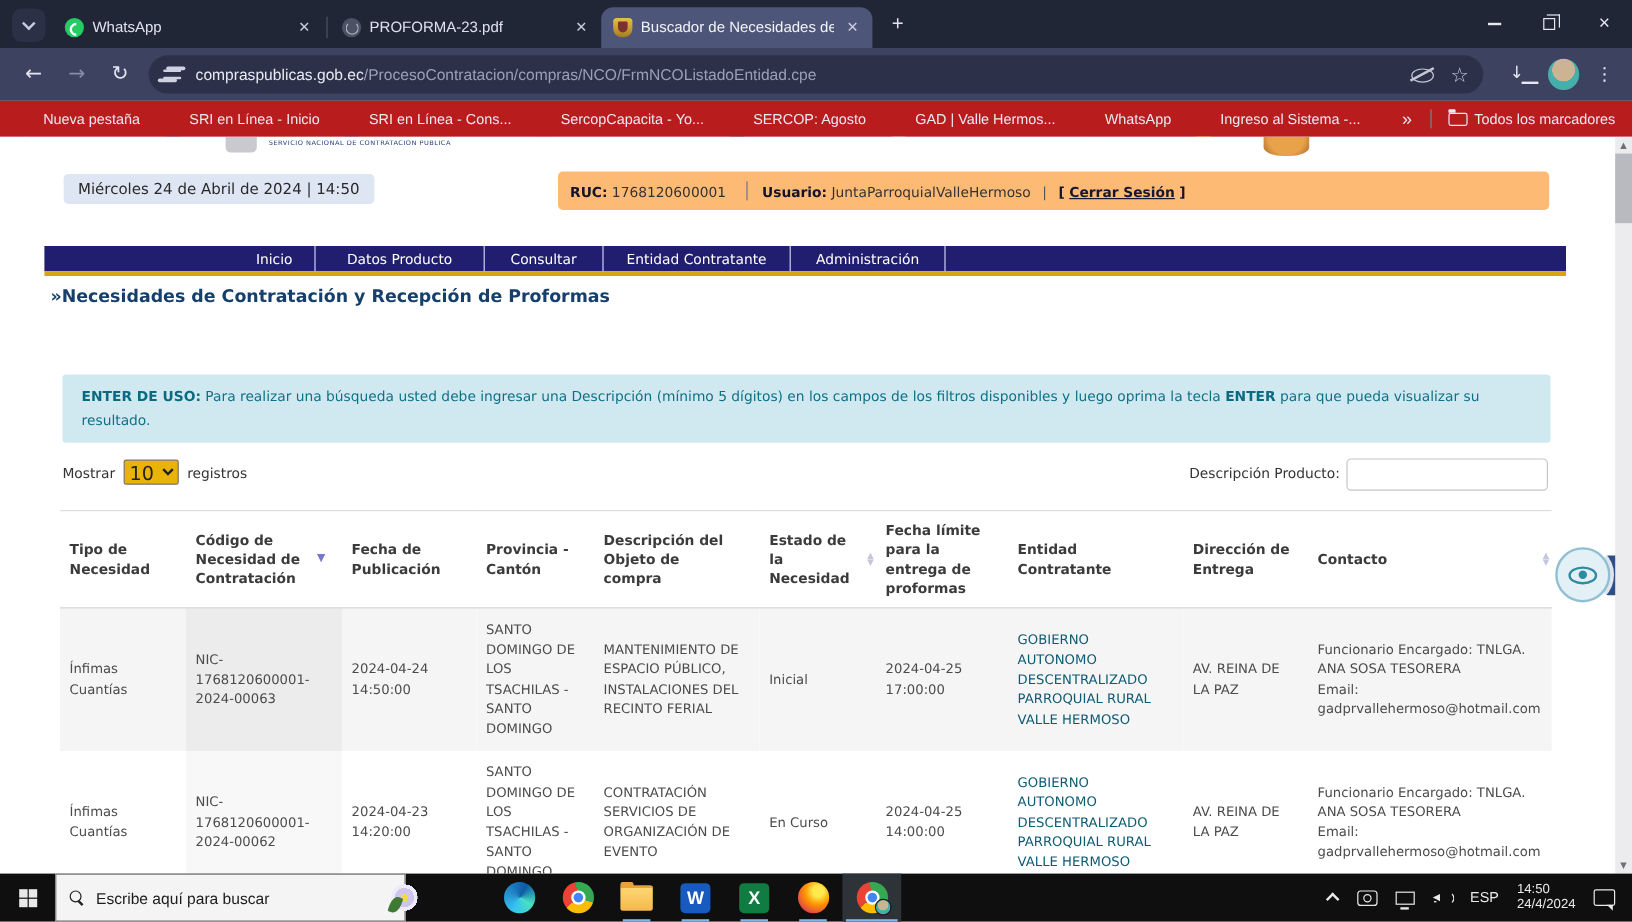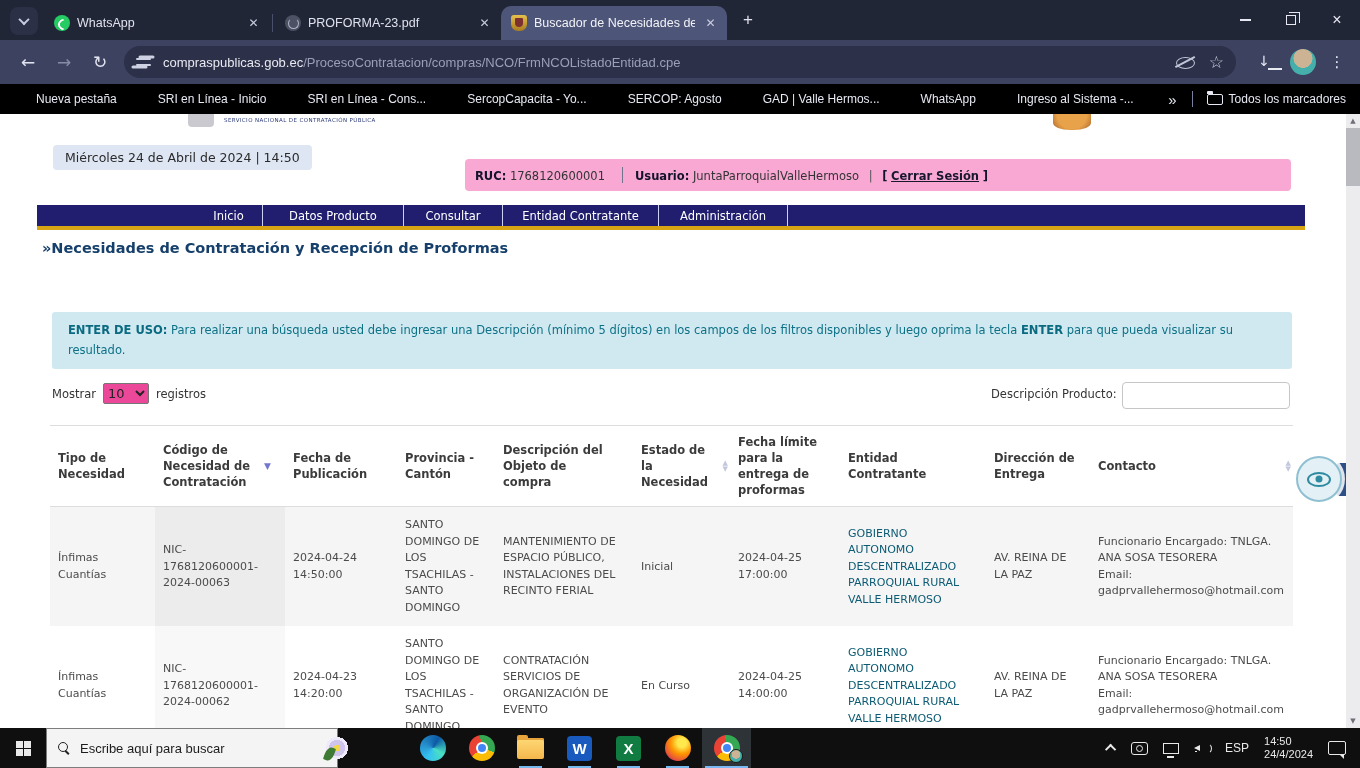--- a/index.html
+++ b/index.html
@@ -64,21 +64,21 @@
                     background:#c3c7d8; transform:rotate(-28deg); }
   .star-ic { color:#c9cde0; font-size:17px; }
   .dl-ic { display:flex; flex-direction:column; align-items:center; color:#e8eaf2; width:36px; }
   .dl-ic .arr { font-size:14px; line-height:12px; font-family:"DejaVu Sans",sans-serif; }
   .dl-ic .tray { width:12px; height:2px; background:#e8eaf2; margin-top:1px; }
   .avatar { width:26px; height:26px; border-radius:50%; margin:0 8px;
             background:radial-gradient(circle at 50% 36%, #cbb393 0 44%, #45b0ab 46%); }
   .kebab { color:#e8eaf2; font-size:15px; width:26px; text-align:center;
            font-family:"DejaVu Sans",sans-serif; }
 
-  .bookmarksbar { position:absolute; top:84px; left:0; width:1360px; height:30px; background:#000000;
+  .bookmarksbar { position:absolute; top:84px; left:0; width:1360px; height:30px; background:#b91c1c;
                   display:flex; align-items:center; padding:0 14px; color:#e7e9f3; font-size:12px; }
   .bm { display:flex; align-items:center; gap:6px; margin-right:19px; white-space:nowrap; }
   .bmi { width:16px; height:16px; flex:0 0 16px; position:relative; border-radius:3px;margin-top:46px; }
   .bmi-globe { border-radius:50%; background:#b9bdcc; box-shadow:inset 0 0 0 2px #8d93a8; }
   .bmi-sri { background:#27348b; color:#fff; font-size:6.5px; font-weight:bold;
              display:flex; align-items:center; justify-content:center; }
   .bmi-yt { background:#e62117; border-radius:4px; }
   .bmi-yt::after { content:''; position:absolute; left:6px; top:4.5px; border-left:6px solid #fff;
                    border-top:3.5px solid transparent; border-bottom:3.5px solid transparent; }
   .bmi-fn { background:#13223c; color:#fff; font-size:9px; display:flex; align-items:center;
@@ -100,22 +100,22 @@
           overflow:hidden; font-family:"DejaVu Sans",sans-serif; }
   .logo-stub { position:absolute; left:188px; top:0; width:26px; height:13px; background:#c9c9cf;
                border-radius:0 0 4px 4px; }
   .logo-caption { position:absolute; left:224px; top:3px; width:210px; font-size:5.5px; color:#2c3a7a;
                   letter-spacing:.4px; white-space:nowrap; overflow:hidden; }
   .mascot-stub { position:absolute; left:1053px; top:0; width:38px; height:16px;
                  background:radial-gradient(circle at 50% 0%, #e8a24a 0 60%, #a8642a 100%);
                  border-radius:0 0 45% 45%; }
   .date-badge { position:absolute; left:53px; top:31px; background:#dee6f4; border-radius:4px;
                 padding:5px 12px; font-size:12.5px; color:#2a2a2a; }
-  .info-panel { position:absolute; left:465px; top:29px; width:826px; background:#f9a8d4;
-                border-radius:4px; display:flex; padding:8px 10px; font-size:11.5px; color:#333;margin-top:16px; }
+  .info-panel { position:absolute; left:465px; top:29px; width:826px; background:#fdba74;
+                border-radius:4px; display:flex; padding:8px 10px; font-size:11.5px; color:#333; }
   .info-panel b { color:#13132b; }
   .sec-ruc { width:148px; border-right:1px solid #70758b; padding-top:2px; }
   .sec-ent { width:452px; border-right:1px solid #70758b; text-align:right; padding:2px 12px;
              line-height:1.45; }
   .sec-usr { flex:1; padding:2px 0 0 12px; white-space:nowrap; }
   .logout-link { font-weight:bold; text-decoration:underline; color:#17172f; }
   .usr-pipe { color:#555; padding:0 6px; }
 
   .nav-band { position:absolute; left:37px; top:91px; width:1268px; }
   .nav-menu { height:21px; background:#211e6f; display:flex; color:#fff; font-size:11.5px; }
@@ -130,22 +130,22 @@
   .page-title { position:absolute; left:42px; top:126px; font-size:14.5px; font-weight:bold;
                 color:#16406b; }
 
   .usage-box { position:absolute; left:52px; top:198px; width:1240px; background:#d0e9f1;
                border-radius:3px; padding:9px 16px; font-size:11.5px; line-height:1.7;
                color:#0d7186; }
   .usage-box b { color:#0a6a80; }
 
   .show-row { position:absolute; left:52px; top:269px; display:flex; align-items:center;
               font-size:11.5px; color:#333; gap:7px; }
-  .show-row select { width:46px; height:21px; font-size:13px; border:1px solid #767676;
-                     border-radius:2px; background:#ec4899; color:#222;
+  .show-row select { width:46px; height:21px; font-size:16px; border:1px solid #767676;
+                     border-radius:2px; background:#eab308; color:#222;
                      font-family:"DejaVu Sans",sans-serif; }
   .filter-label { position:absolute; left:991px; top:273px; font-size:11.5px; color:#333; }
   .filter-input { position:absolute; left:1122px; top:268px; width:168px; height:27px;
                   border:1px solid #c6c6c6; border-radius:4px; background:#fff; padding:0 8px;
                   font-size:12px; }
 
   table.ncotable { position:absolute; left:50px; top:311px; width:1243px; border-collapse:collapse;
                    table-layout:fixed; }
   .ncotable th { border-top:1px solid #ddd; border-bottom:1px solid #ddd; padding:8px 15px 8px 8px;
                  font-size:11.5px; font-weight:bold; color:#3b3b3b; text-align:left;

